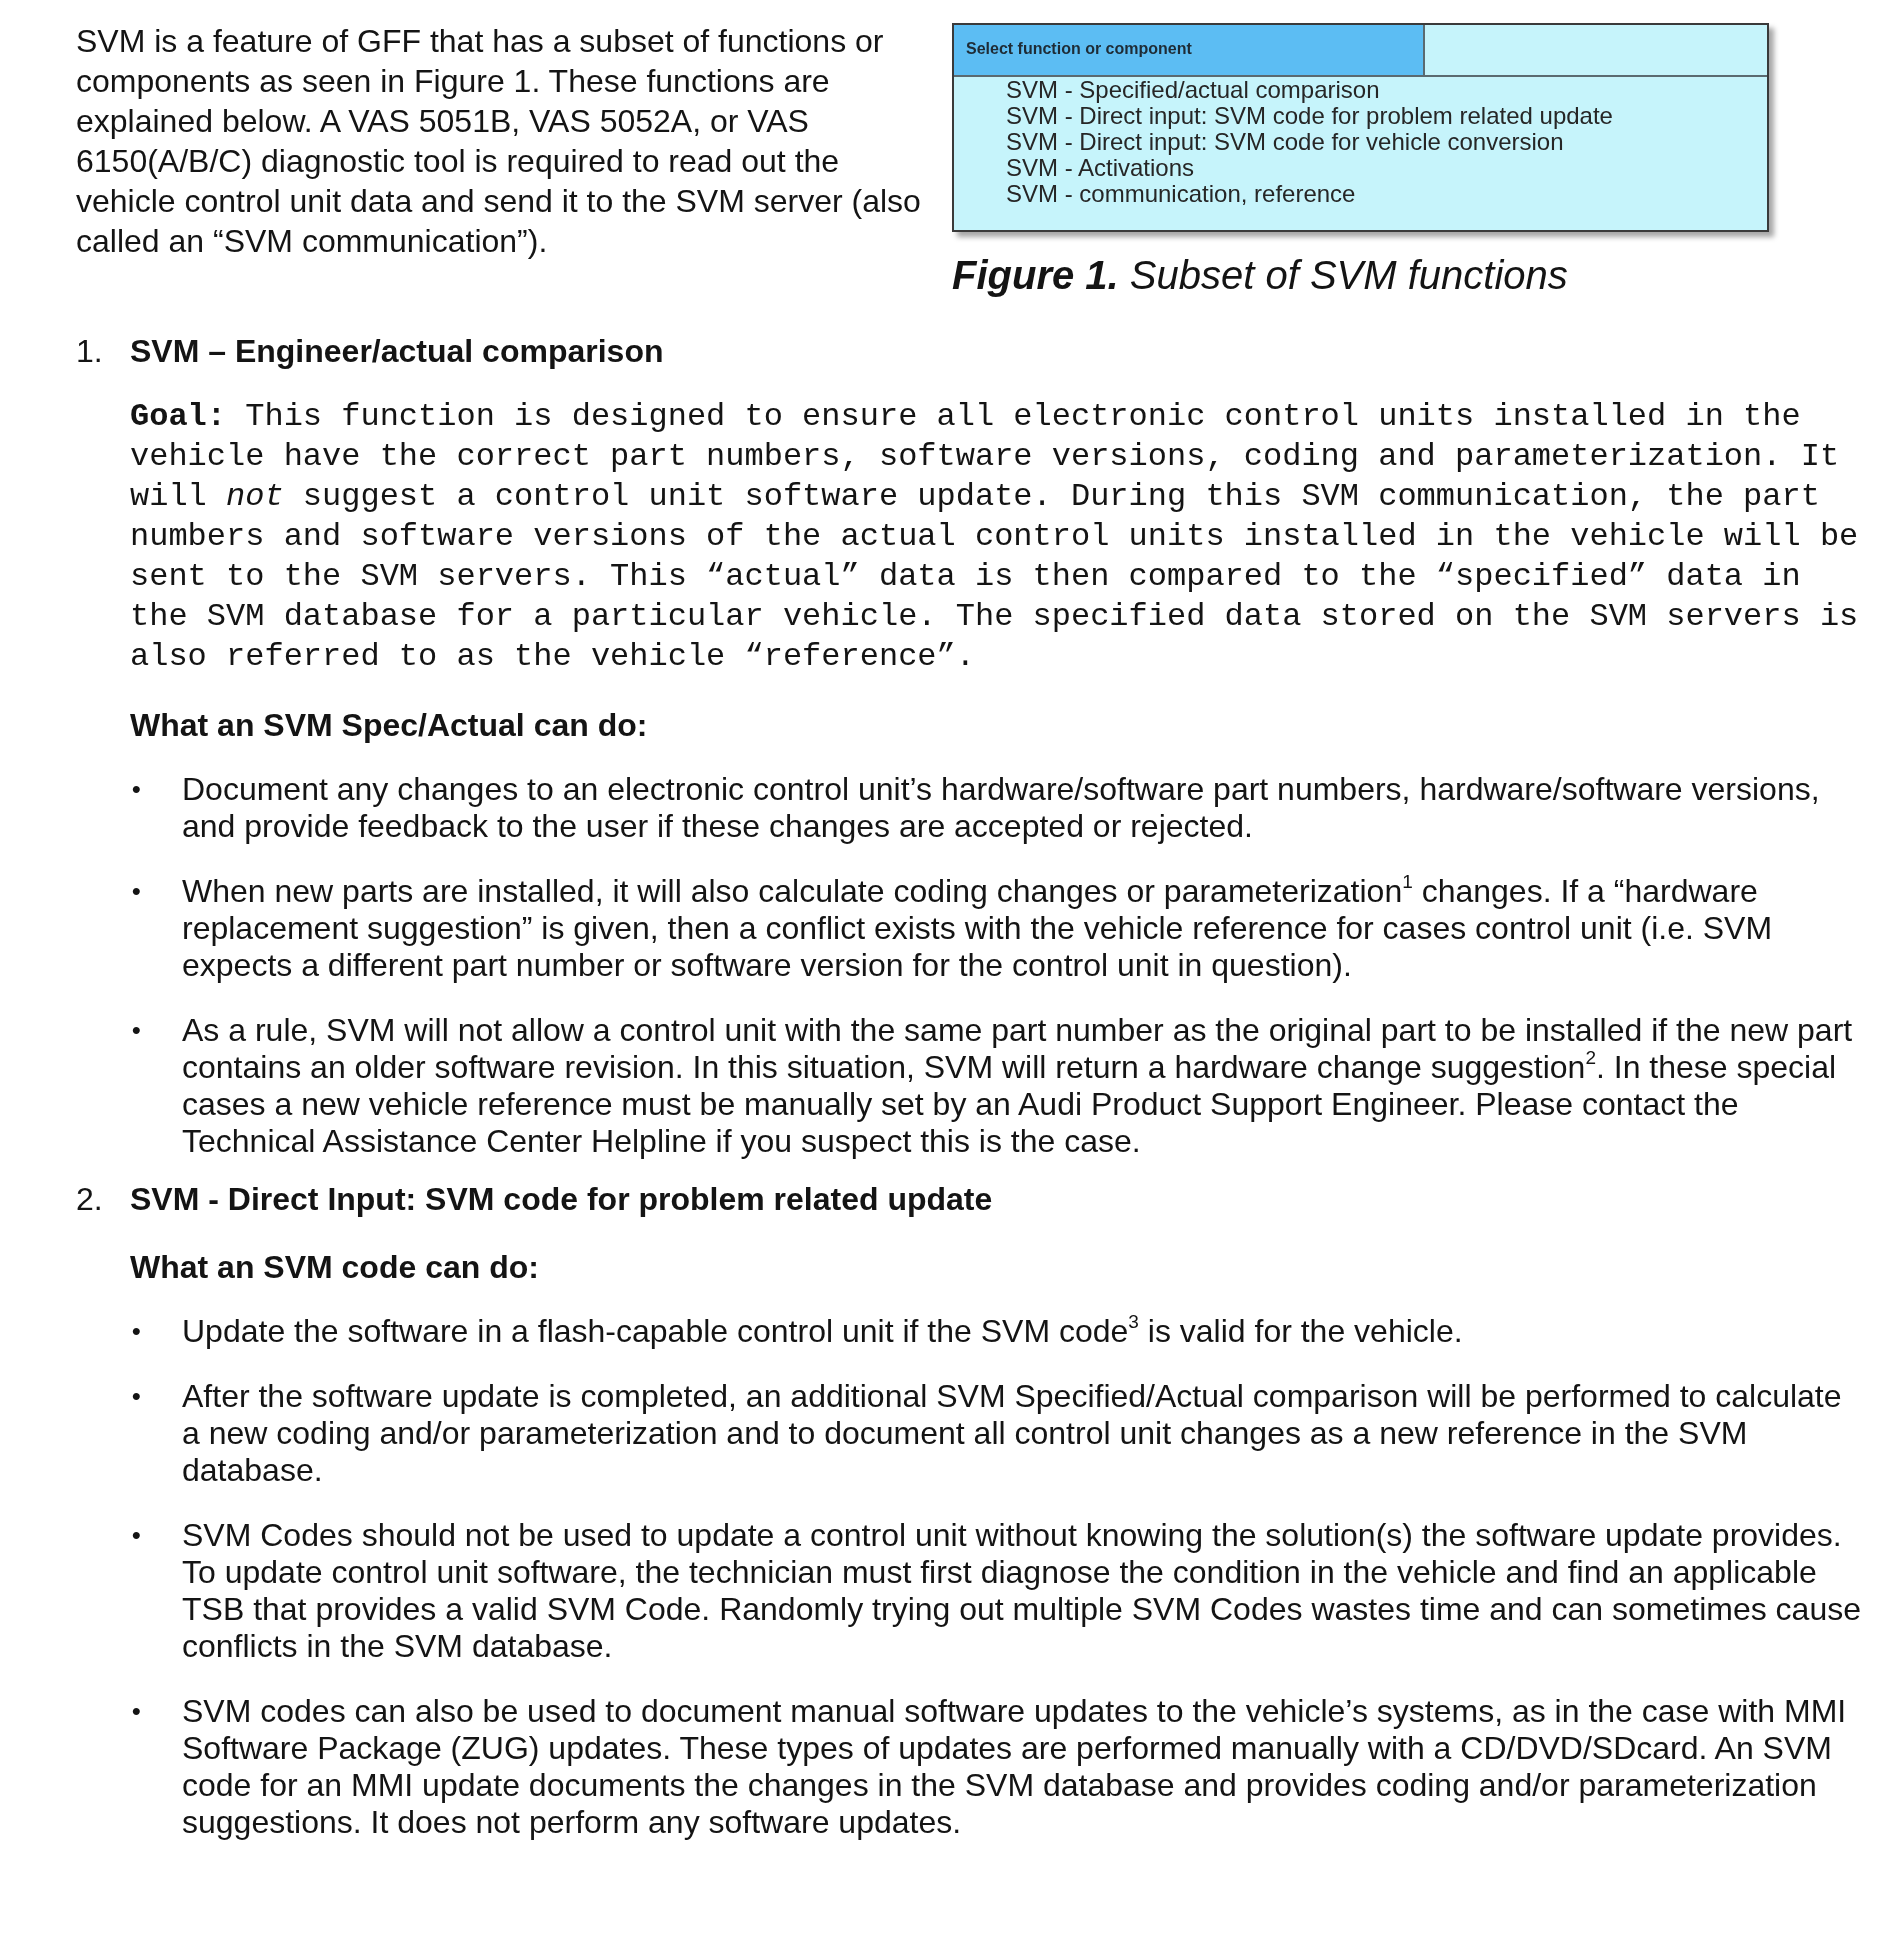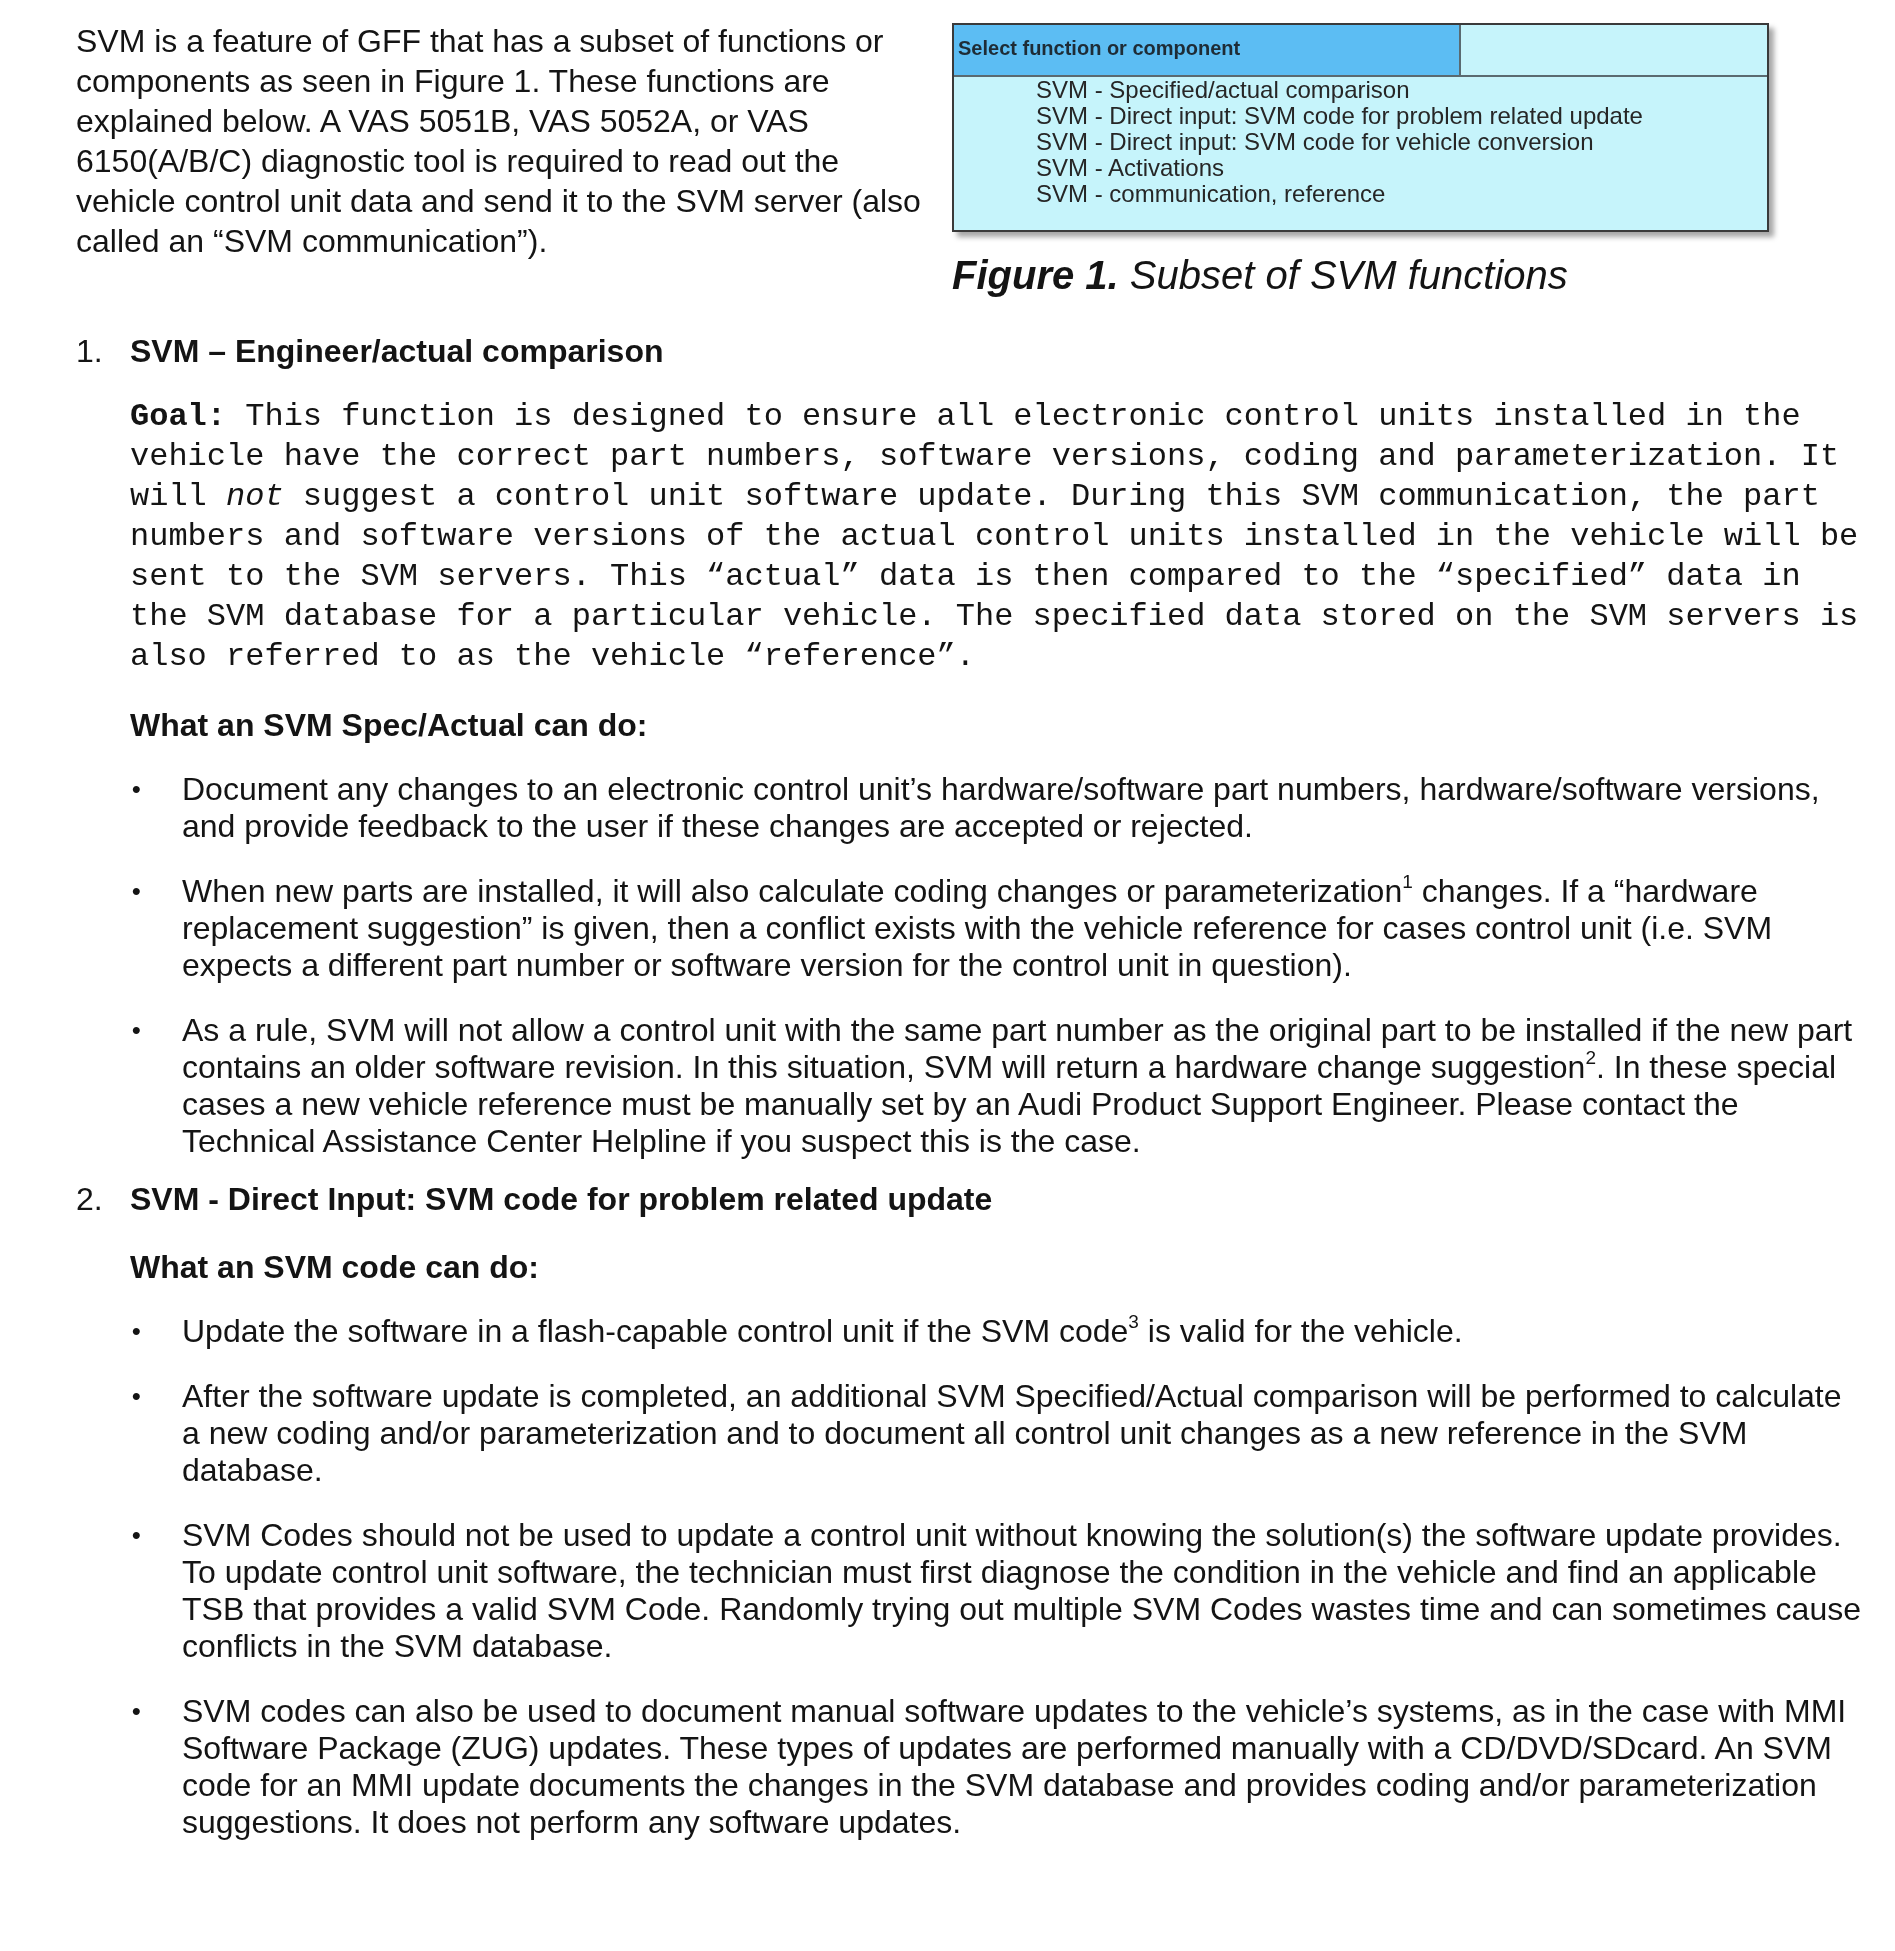--- a/index.html
+++ b/index.html
@@ -37,44 +37,44 @@
       box-shadow: 5.2px 5.2px 5.2px rgba(0,0,0,0.35);
       font-family: "Liberation Sans", sans-serif;
       position: relative;
     }
     .fig-header {
       display: flex;
       height: 50px;
       border-bottom: 2.6px solid #5a6a70;
     }
     .fig-header-cell {
-      width: 507px;
+      width: 471px;
       background: #5cbdf3;
       border-right: 2.6px solid #5a6a70;
-      font-size: 20px;
+      font-size: 16px;
       font-weight: bold;
       color: #1e2c36;
-      padding-left: 4px;
+      padding-left: 12px;
       line-height: 47px;
       box-sizing: border-box;
       white-space: nowrap;
     }
     .fig-header-empty {
       flex: 1;
       background: #c6f4fb;
     }
     .fig-list {
       padding-top: 0px;
       font-size: 24px;
       line-height: 26px;
       color: #262626;
     }
     .fig-item {
       white-space: nowrap;
-      padding-left: 82px;
+      padding-left: 52px;
     }
     .fig-item.root {
       padding-left: 3.5px;
     }
     .fig-item.root .plus {
       display: inline-block;
       width: 31px;
     }
     .fig-caption {
       margin-top: 21px;

